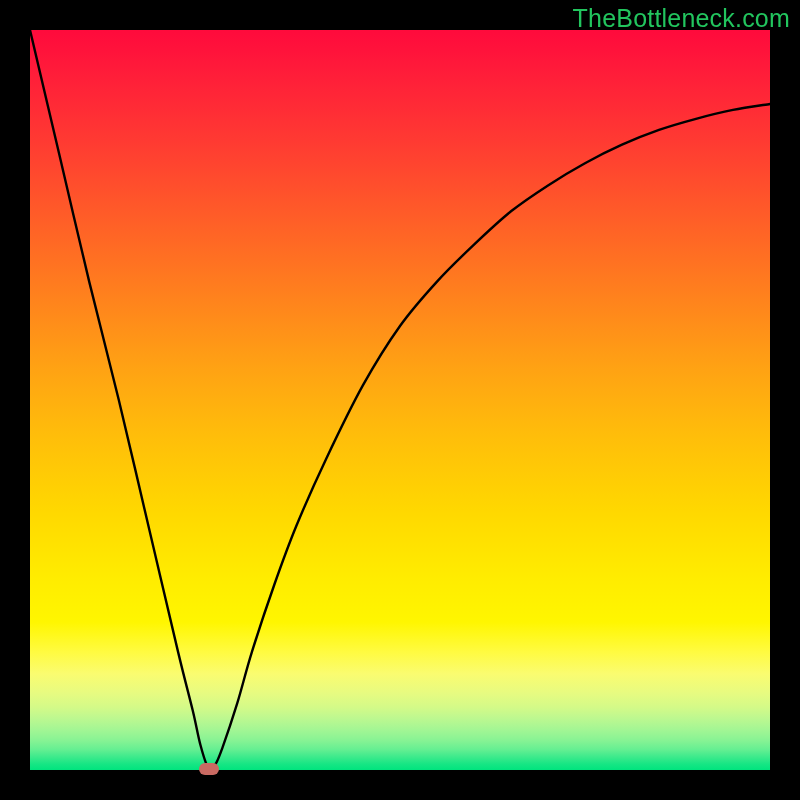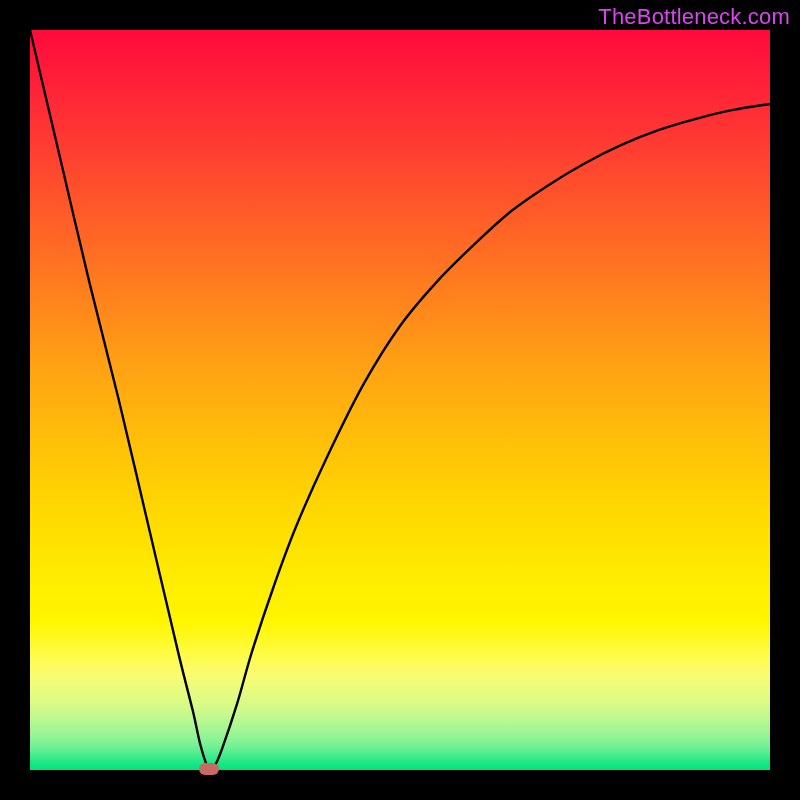--- a/index.html
+++ b/index.html
@@ -48,22 +48,22 @@
       #66ef92 97.2%,
       #3eea8c 98.2%,
       #16e684 99.2%,
       #00e47e 100%
     );
   }
   .watermark {
     position: absolute;
     top: 4px;
     right: 10px;
-    color: #d946ef;
-    font-size: 22px;
+    color: #22c55e;
+    font-size: 25px;
     letter-spacing: 0.2px;
     user-select: none;
   }
   svg.curve {
     position: absolute;
     left: 0;
     top: 0;
     width: 740px;
     height: 740px;
     overflow: visible;

